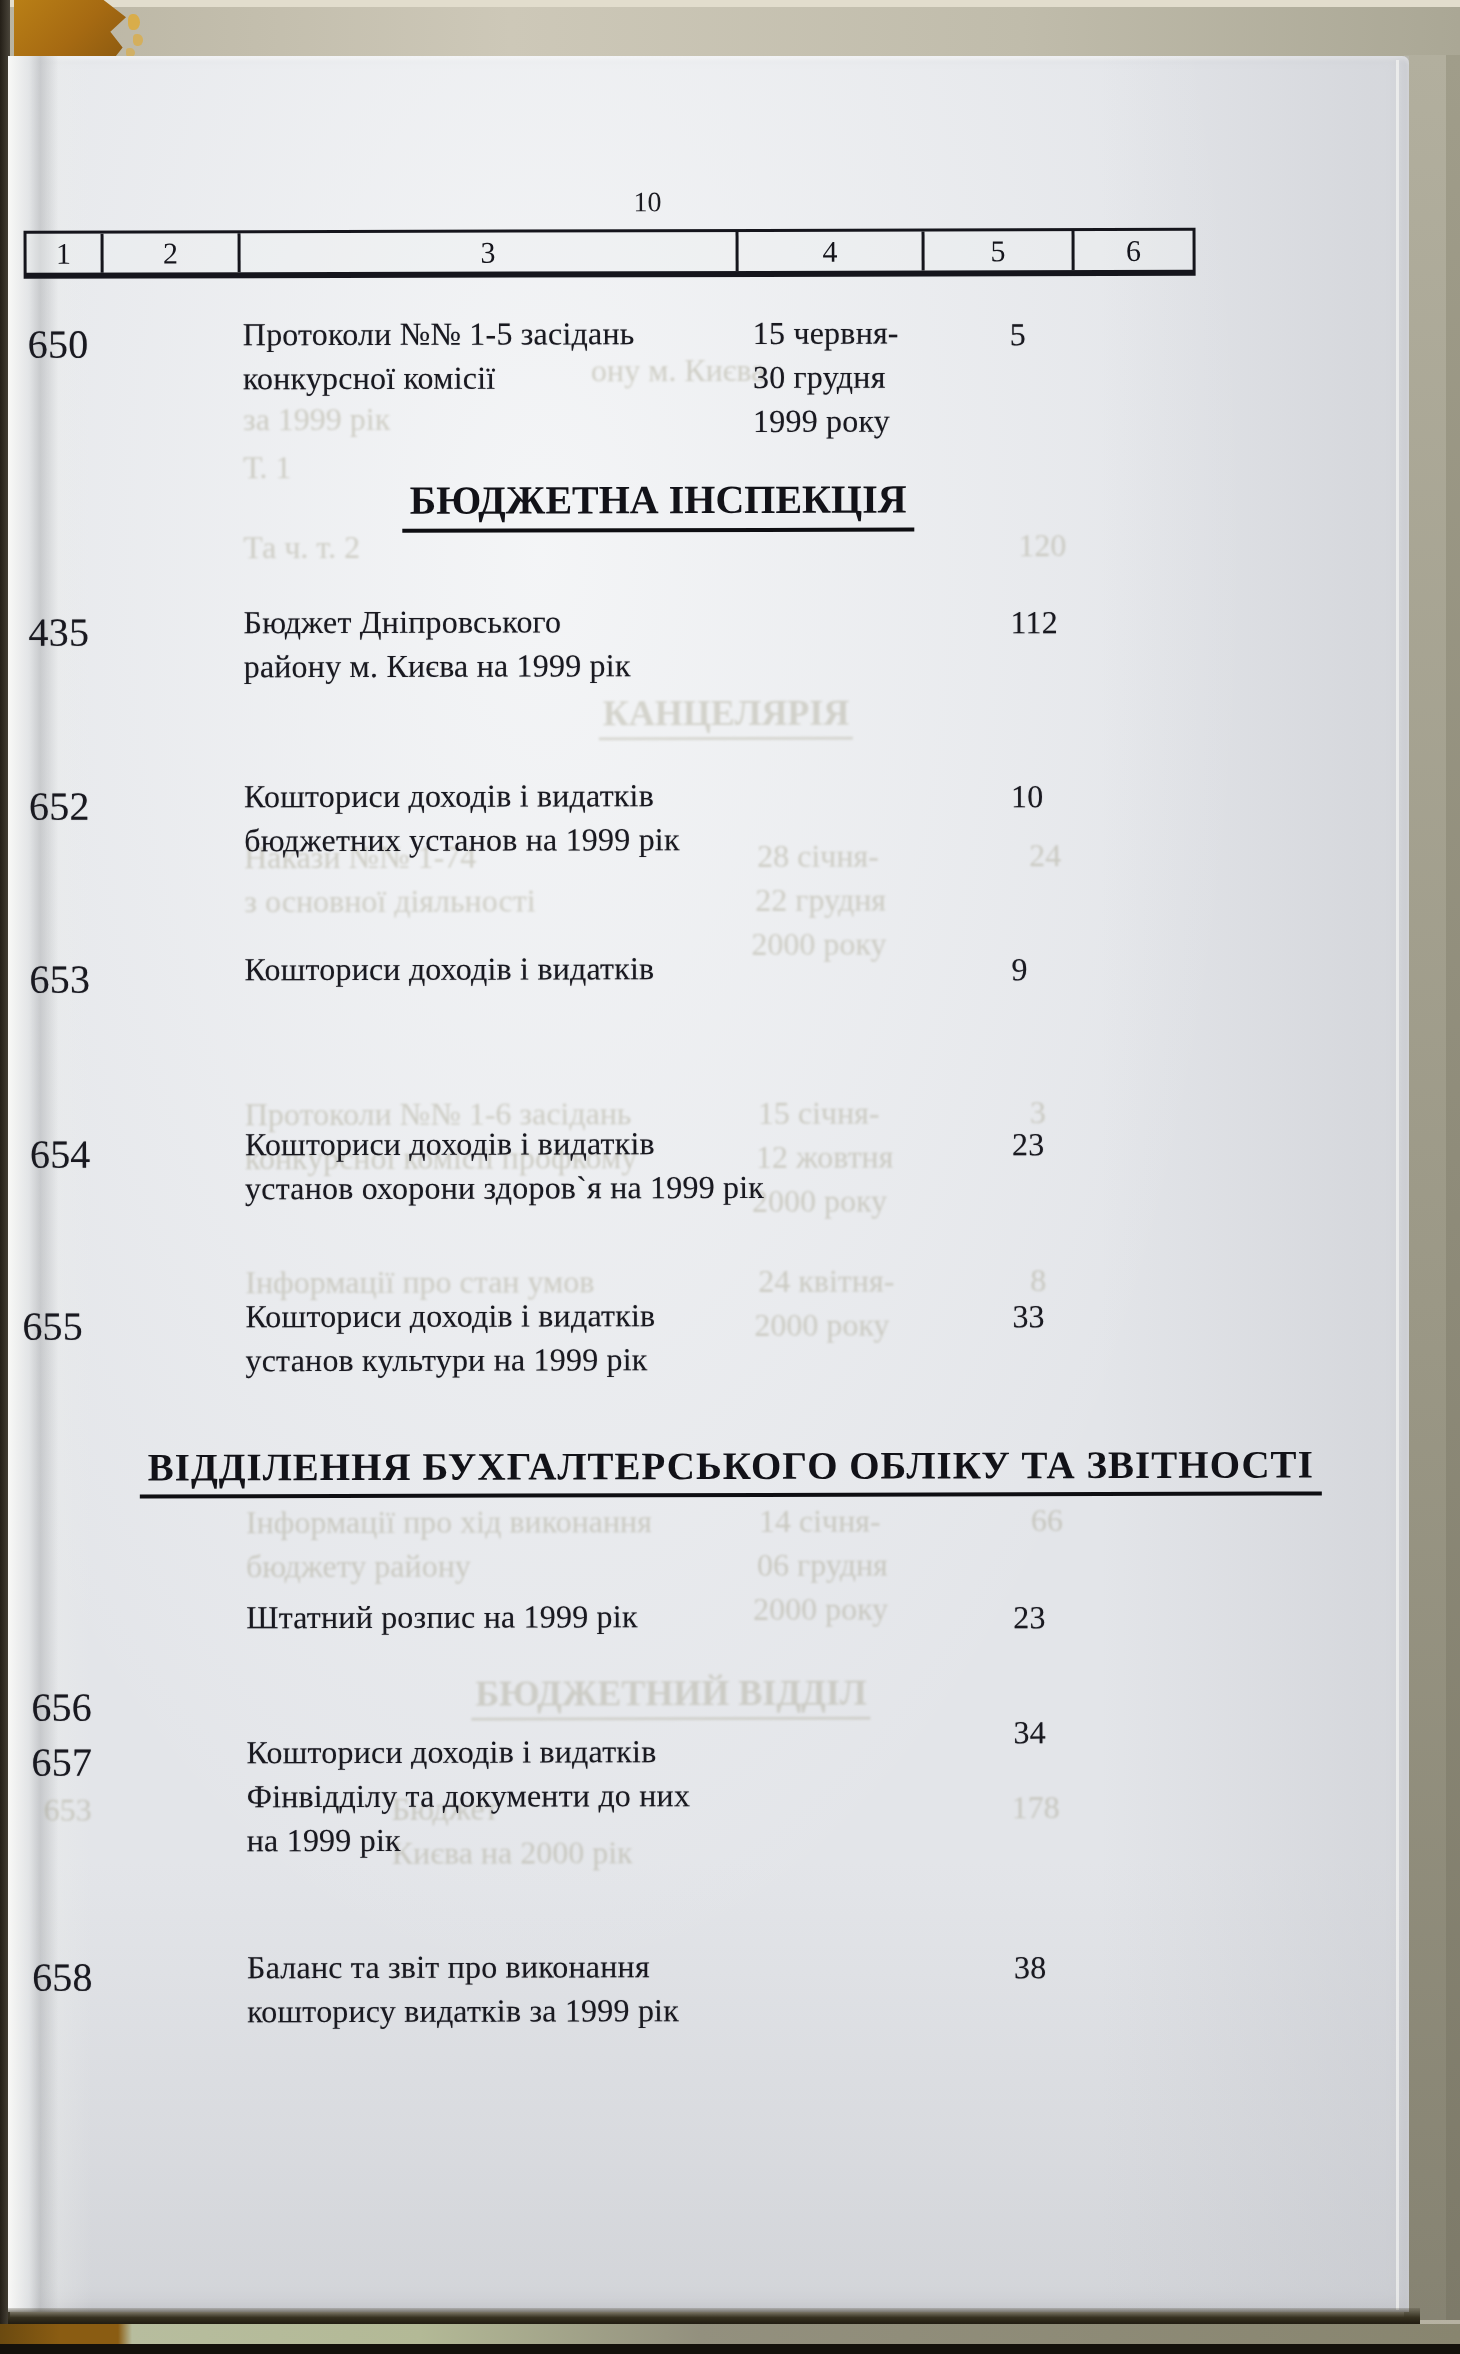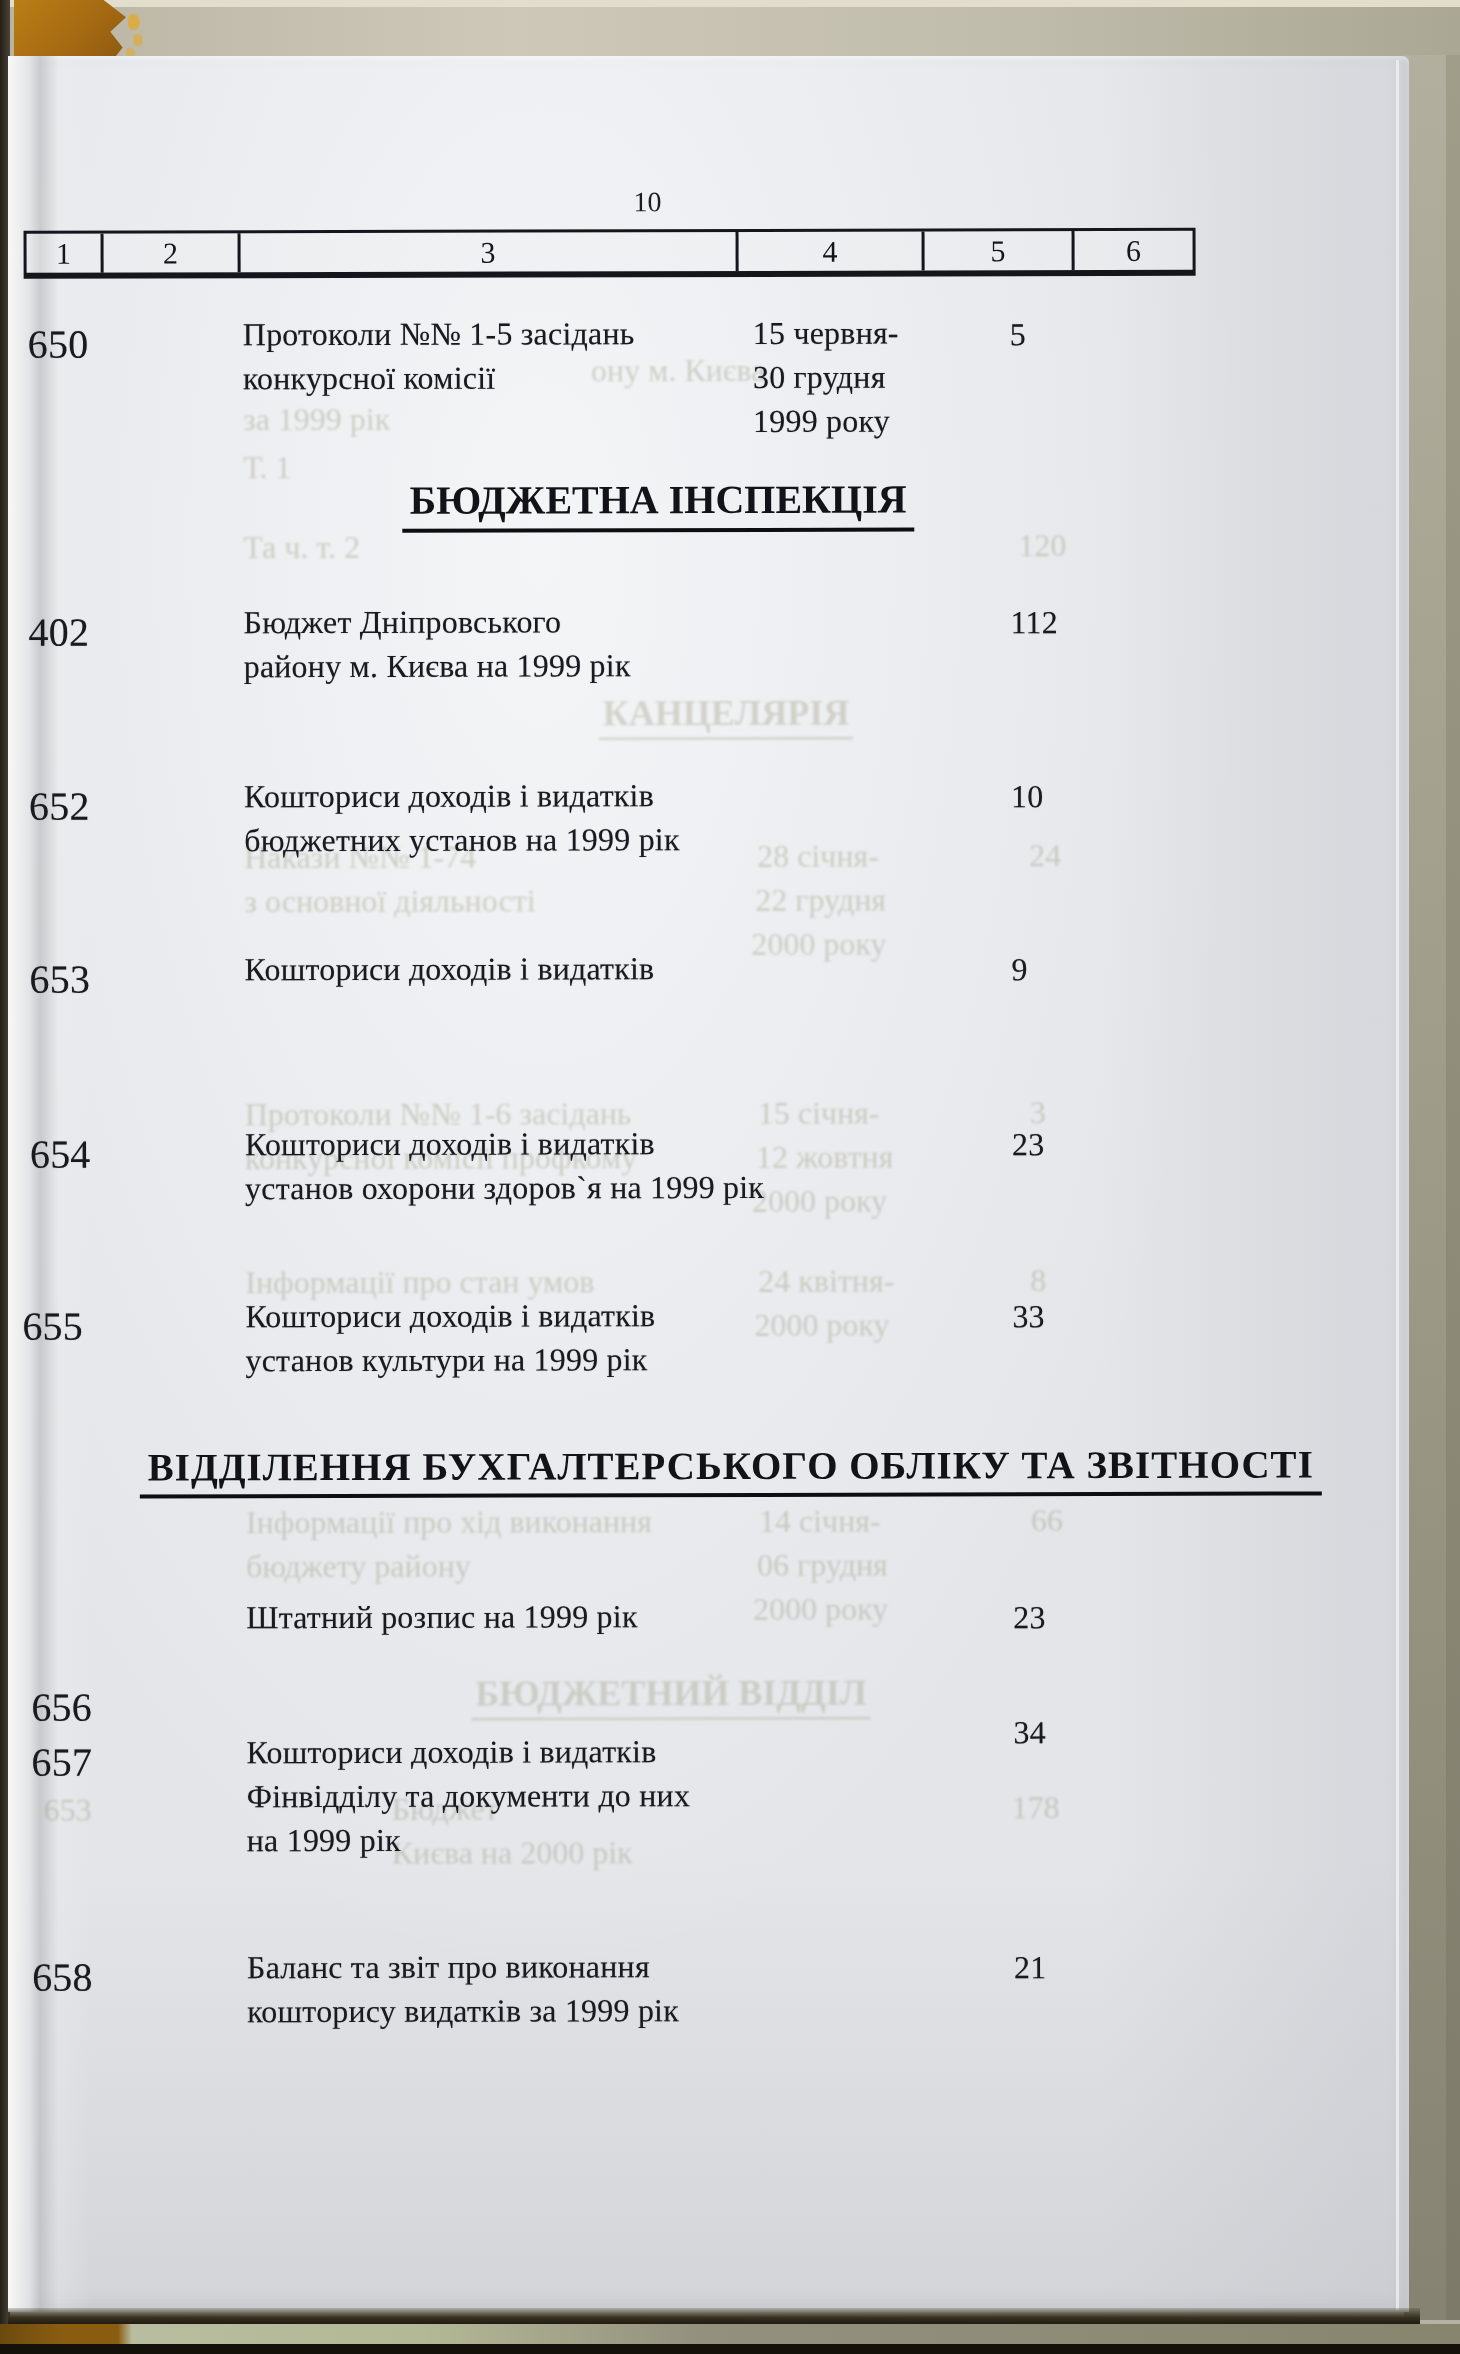--- a/index.html
+++ b/index.html
@@ -131,21 +131,21 @@
           <span class="t num" style="left: 30px; top: 319px;">650</span>
           <span class="t" style="left: 245px; top: 315px;">Протоколи №№ 1-5 засідань</span>
           <span class="t" style="left: 245px; top: 359px;">конкурсної комісії</span>
           <span class="t" style="left: 755px; top: 315px;">15 червня-</span>
           <span class="t" style="left: 755px; top: 359px;">30 грудня</span>
           <span class="t" style="left: 755px; top: 403px;">1999 року</span>
           <span class="t" style="left: 1012px; top: 317px;">5</span>
         </div>
         <div class="heading" style="left: 80px; top: 476px; width: 1160px; font-size: 40px; letter-spacing: 0px;"><span>БЮДЖЕТНА ІНСПЕКЦІЯ</span></div>
         <div class="rowwrap">
-          <span class="t num" style="left: 30px; top: 607px;">402</span>
+          <span class="t num" style="left: 30px; top: 607px;">435</span>
           <span class="t" style="left: 245px; top: 603px;">Бюджет Дніпровського</span>
           <span class="t" style="left: 245px; top: 647px;">району м. Києва на 1999 рік</span>
           <span class="t" style="left: 1012px; top: 605px;">112</span>
         </div>
         <div class="rowwrap">
           <span class="t num" style="left: 30px; top: 781px;">652</span>
           <span class="t" style="left: 245px; top: 777px;">Кошториси доходів і видатків</span>
           <span class="t" style="left: 245px; top: 821px;">бюджетних установ на 1999 рік</span>
           <span class="t" style="left: 1012px; top: 779px;">10</span>
         </div>
@@ -176,21 +176,21 @@
           <span class="t num" style="left: 30px; top: 1737px;">657</span>
           <span class="t" style="left: 245px; top: 1733px;">Кошториси доходів і видатків</span>
           <span class="t" style="left: 245px; top: 1777px;">Фінвідділу та документи до них</span>
           <span class="t" style="left: 245px; top: 1821px; text-align: center;">на 1999 рік</span>
           <span class="t" style="left: 1012px; top: 1715px;">34</span>
         </div>
         <div class="rowwrap">
           <span class="t num" style="left: 30px; top: 1952px;">658</span>
           <span class="t" style="left: 245px; top: 1948px;">Баланс та звіт про виконання</span>
           <span class="t" style="left: 245px; top: 1992px;">кошторису видатків за 1999 рік</span>
-          <span class="t" style="left: 1012px; top: 1950px;">21</span>
+          <span class="t" style="left: 1012px; top: 1950px;">38</span>
         </div>
       </div>
   </div>
 
   <div class="bottom-shadow-line"></div>
   <div class="bottom-strip"></div>
   <div class="bottom-black"></div>
 </div>
 
 </body></html>

